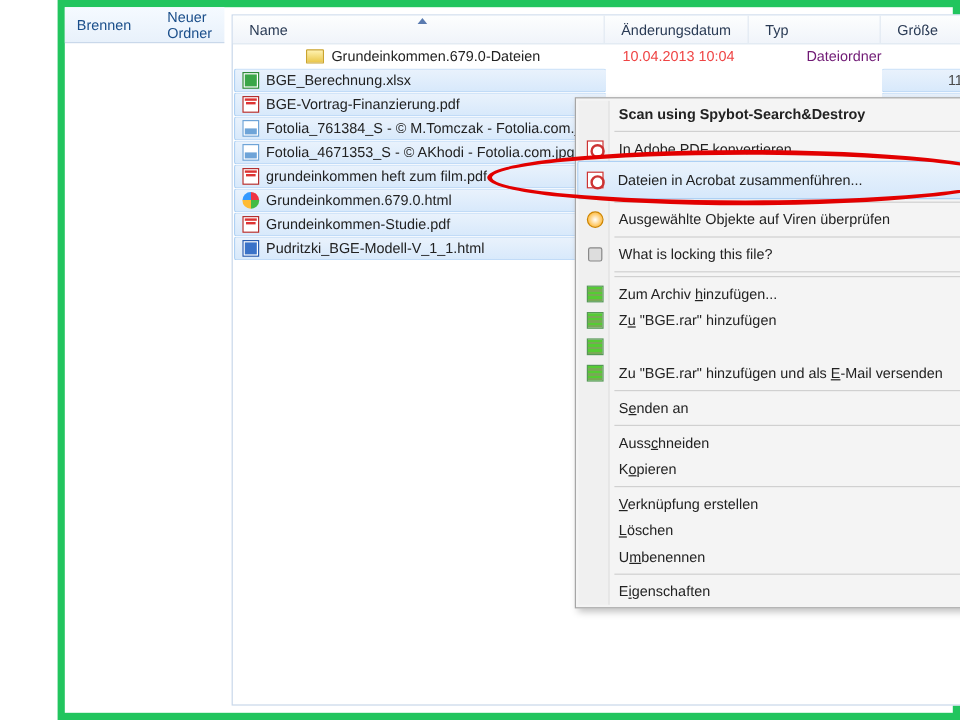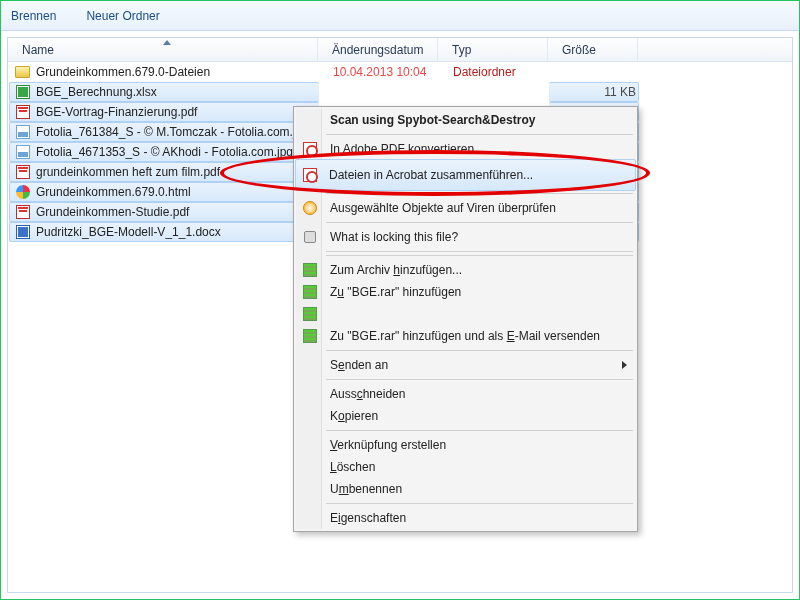--- a/index.html
+++ b/index.html
@@ -7,23 +7,24 @@
     font-family: "Segoe UI", Tahoma, sans-serif;
     font-size: 12px;
     background: #fff;
     width: 800px;
     height: 600px;
     overflow: hidden;
     color: #222;
   }
   .window {
     display: flex;
-    flex-direction: column;
+    flex-direction: row;
     height: 100%;
-    border: 1px solid #22c55e;
+    border: 6px solid #22c55e;
+    margin-left: 48px;
   }
   .toolbar {
     background: linear-gradient(#f5faff, #e8f1fb);
     border-bottom: 1px solid #c9d8ea;
     height: 30px;
     display: flex;
     align-items: center;
     padding: 0 10px;
     gap: 30px;
     color: #1a4e8a;
@@ -78,23 +79,23 @@
   .row .c-name {
     width: 310px;
     display: flex;
     align-items: center;
     gap: 6px;
     padding-left: 6px;
     white-space: nowrap;
     overflow: hidden;
   }
   .row .c-date { width: 120px; color: #ef4444; padding-left: 14px;}
-  .row .c-type { width: 110px; color: #b91c1c; padding-left: 14px;}
+  .row .c-type { width: 110px; color: #701a75; padding-left: 14px; text-align: right;}
   .row .c-size { width: 90px; text-align: right; color: #4a4a4a; padding-right: 2px;}
-  .row.folder .c-name { font-weight: 400; }
+  .row.folder .c-name { font-weight: 400; justify-content: center; }
   .row.selected .c-name {
     background: linear-gradient(#e9f2fc, #d8e9fb);
     border-top: 1px solid #aed1f4;
     border-bottom: 1px solid #aed1f4;
     border-left: 1px solid #aed1f4;
     border-radius: 2px;
     margin: -1px 0;
     height: 20px;
   }
   .row.selected .c-size {
@@ -294,21 +295,21 @@
             <span class="icon icon-pdf"></span>
             <span>Grundeinkommen-Studie.pdf</span>
           </div>
           <div class="c-date"></div>
           <div class="c-type"></div>
           <div class="c-size">1.091 KB</div>
         </div>
         <div class="row selected">
           <div class="c-name">
             <span class="icon icon-doc"></span>
-            <span>Pudritzki_BGE-Modell-V_1_1.docx</span>
+            <span>Pudritzki_BGE-Modell-V_1_1.html</span>
           </div>
           <div class="c-date"></div>
           <div class="c-type"></div>
           <div class="c-size">210 KB</div>
         </div>
       </div>
 
     <div class="annotation"></div>
 
     <div class="context-menu">

